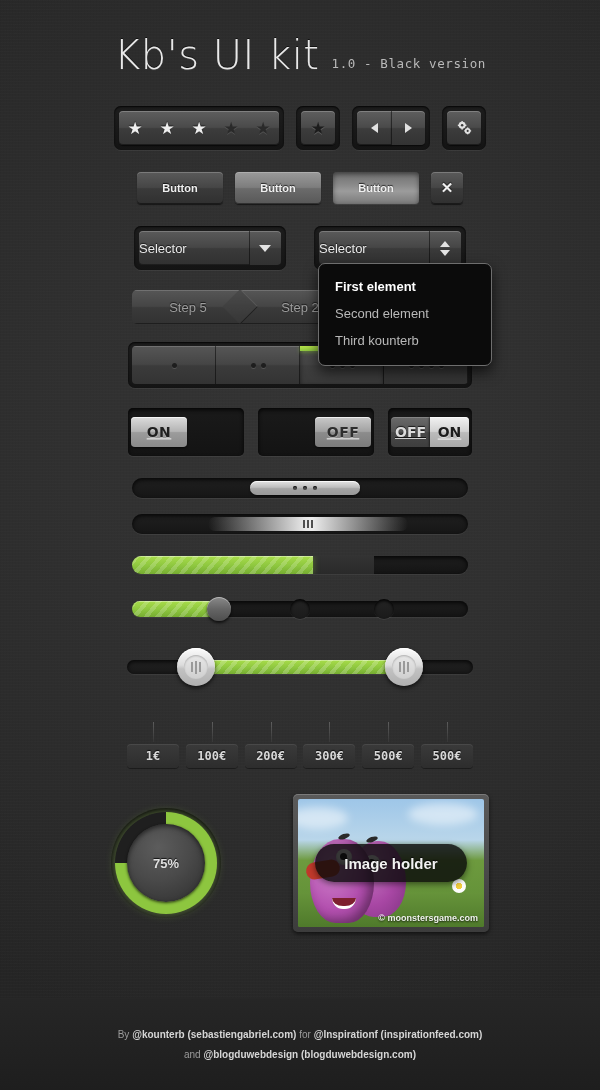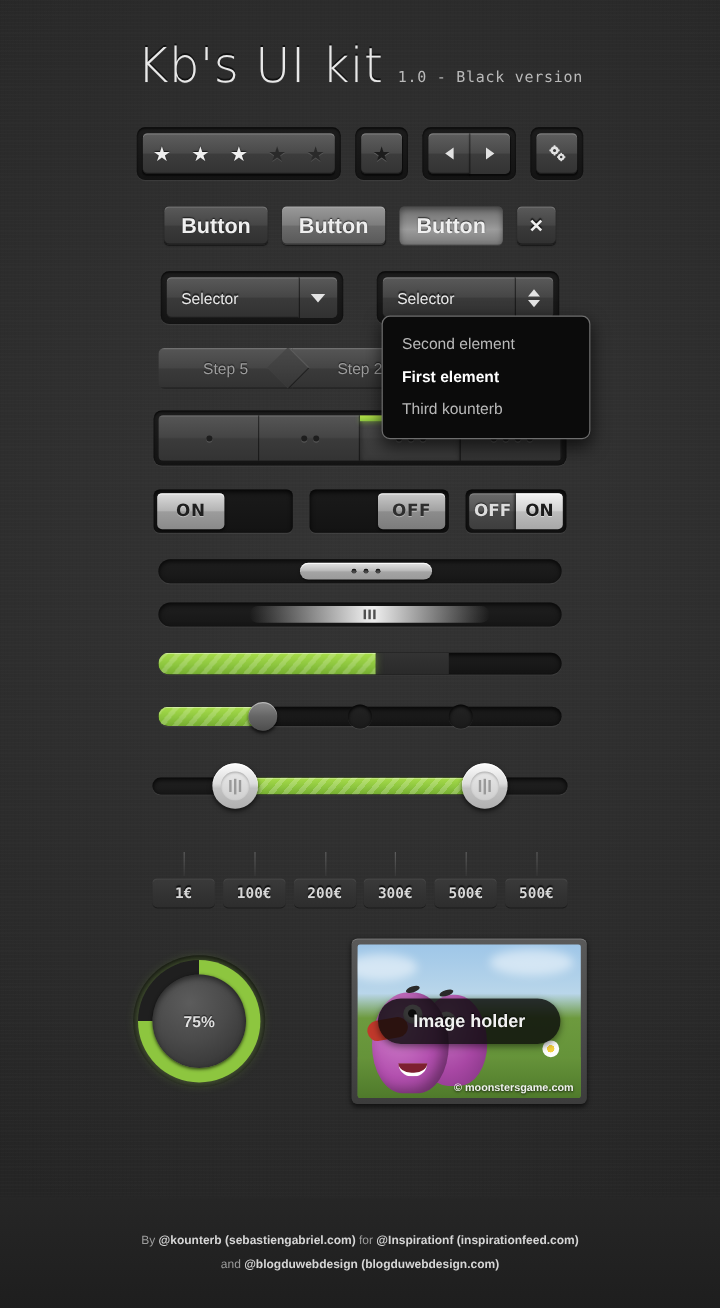--- a/index.html
+++ b/index.html
@@ -75,37 +75,37 @@
   .arrow-pair .face:first-child { border-radius: 4px 0 0 4px; }
   .arrow-pair .face:last-child { border-radius: 0 4px 4px 0; box-shadow: inset 1px 0 0 rgba(0,0,0,.5), inset 0 1px 0 rgba(255,255,255,.22), 0 1px 1px rgba(0,0,0,.55); }
   .tri { width: 0; height: 0; }
   .tri-l { border-top: 5px solid transparent; border-bottom: 5px solid transparent; border-right: 7px solid #e2e2e2; }
   .tri-r { border-top: 5px solid transparent; border-bottom: 5px solid transparent; border-left: 7px solid #e2e2e2; }
 
   
   .btn {
     min-width: 86px; height: 32px; padding: 0 14px;
     display: flex; align-items: center; justify-content: center;
-    font-size: 18px; font-weight: bold; color: #efefef;
+    font-size: 11px; font-weight: bold; color: #efefef;
     text-shadow: 0 -1px 1px rgba(0,0,0,.75);
     border-radius: 4px; cursor: pointer;
     background: linear-gradient(#5a5a5a, #464646 48%, #3a3a3a 52%, #303030);
     box-shadow: inset 0 1px 0 rgba(255,255,255,.2), inset 0 -1px 0 rgba(0,0,0,.45), 0 1px 1px rgba(0,0,0,.55);
   }
   .btn.hover { background: linear-gradient(#9a9a9a, #7d7d7d 48%, #6b6b6b 52%, #585858); }
   .btn.active {
     background: linear-gradient(#6e6e6e, #8a8a8a 40%, #9c9c9c 60%, #7a7a7a);
     box-shadow: inset 0 2px 5px rgba(0,0,0,.45), 0 1px 0 rgba(255,255,255,.07);
   }
   .x-btn { width: 32px; height: 32px; min-width: 32px; font-size: 15px; }
 
   
   .selector { display: flex; align-items: stretch; width: 142px; height: 34px; }
   .selector .field {
-    flex: 1; display: flex; align-items: center; padding-left: 12px;
+    flex: 1; display: flex; align-items: center; 
     font-size: 13px; color: #eaeaea; text-shadow: 0 -1px 1px rgba(0,0,0,.7);
     background: linear-gradient(#5a5a5a, #464646 48%, #3a3a3a 52%, #313131);
     border-radius: 4px 0 0 4px;
     box-shadow: inset 0 1px 0 rgba(255,255,255,.2), inset 0 -1px 0 rgba(0,0,0,.4);
   }
   .selector .knob {
     width: 32px; display: flex; flex-direction: column; align-items: center; justify-content: center; gap: 3px;
     background: linear-gradient(#5a5a5a, #464646 48%, #3a3a3a 52%, #313131);
     border-radius: 0 4px 4px 0;
     box-shadow: inset 1px 0 0 rgba(0,0,0,.5), inset 0 1px 0 rgba(255,255,255,.2);
@@ -181,24 +181,25 @@
   }
   .seg.on::before {
     content: ""; position: absolute; left: 0; right: 0; top: 0; height: 5px;
     background: linear-gradient(#b6e24a, #8dc63f);
     box-shadow: 0 1px 4px rgba(140,200,60,.55);
   }
   .dot { width: 5px; height: 5px; border-radius: 50%; background: #1e1e1e; box-shadow: 0 1px 0 rgba(255,255,255,.14); }
 
   
   .toggle {
-    width: 116px; height: 36px; border-radius: 5px; padding: 3px;
+    width: 116px; height: 48px; border-radius: 5px; padding: 3px;
     display: flex; align-items: center; cursor: pointer;
     background: linear-gradient(#1a1a1a, #131313);
     box-shadow: inset 0 2px 4px rgba(0,0,0,.85), 0 1px 0 rgba(255,255,255,.06);
+    text-decoration: underline;
   }
   .toggle.right { justify-content: flex-end; }
   .knob-lbl {
     width: 56px; height: 30px; border-radius: 4px;
     display: flex; align-items: center; justify-content: center;
     font-size: 14px; font-weight: bold; letter-spacing: .5px;
     font-family: "DejaVu Sans", sans-serif;
     background: linear-gradient(#dcdcdc, #b4b4b4 48%, #9c9c9c 52%, #8a8a8a);
     color: #1f1f1f; text-shadow: 0 1px 0 rgba(255,255,255,.35);
     box-shadow: inset 0 1px 0 rgba(255,255,255,.7), 0 1px 2px rgba(0,0,0,.6);
@@ -656,22 +657,22 @@
           </div>
           <div class="flower"></div>
           <div class="img-label">Image holder</div>
           <div class="watermark">© moonstersgame.com</div>
         </div>
       </div>
     </div>
   </div>
 
   <div class="dropdown">
+    <div class="dd-item sel">First element</div>
     <div class="dd-item">Second element</div>
-    <div class="dd-item sel">First element</div>
     <div class="dd-item">Third kounterb</div>
   </div>
 
 </div>
 
 <div class="footer">
   <div class="line">
     <span>By </span><b>@kounterb (sebastiengabriel.com)</b><span> for </span><b>@Inspirationf (inspirationfeed.com)</b>
   </div>
   <div class="line">

